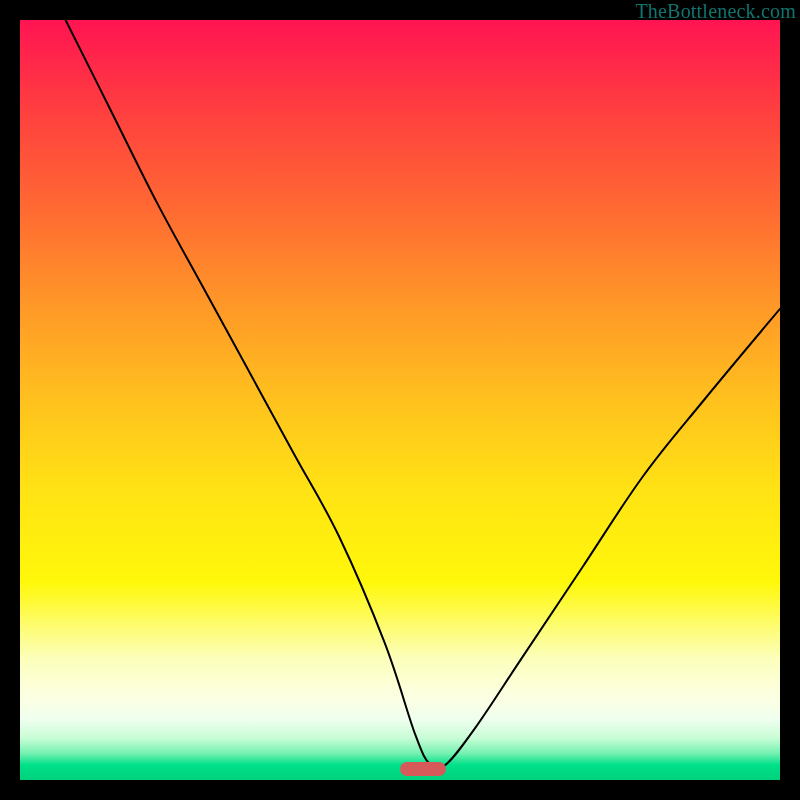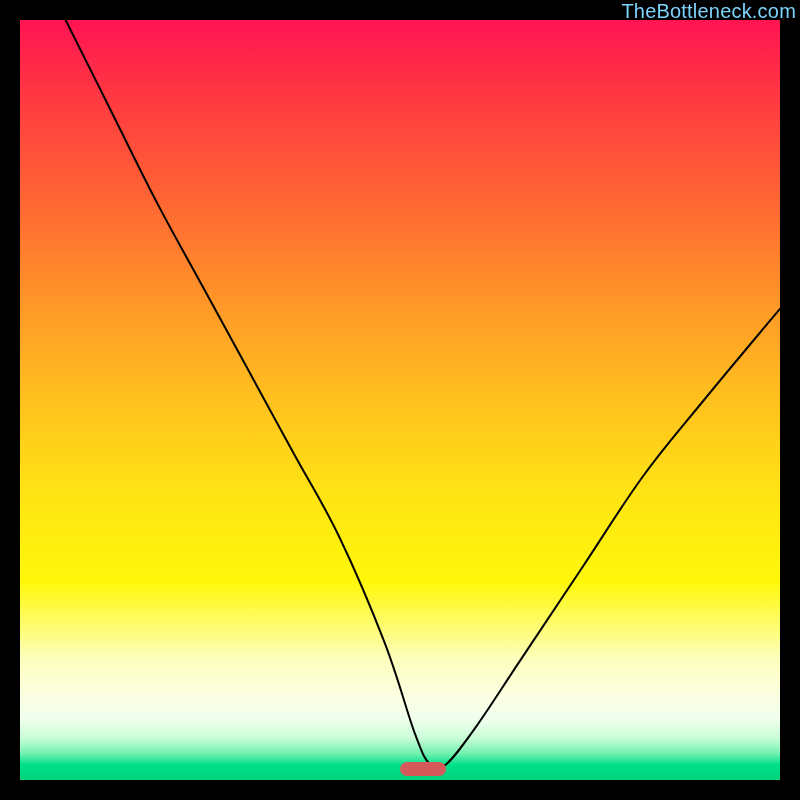--- a/index.html
+++ b/index.html
@@ -42,23 +42,23 @@
   .marker {
     position: absolute;
     height: 14px;
     border-radius: 7px;
     background: #d65a5a;
   }
   .watermark {
     position: absolute;
     top: 0;
     right: 4px;
-    font-family: Liberation Sans, sans-serif;
+    font-family: Liberation Serif, serif;
     font-size: 20px;
-    color: #7dd3fc;
+    color: #0f766e;
     font-weight: 500;
     letter-spacing: 0.2px;
   }
 </style>
 </head>
 <body>
 
 <div class="frame">
   <div class="watermark">TheBottleneck.com</div>
   <div class="plot">

